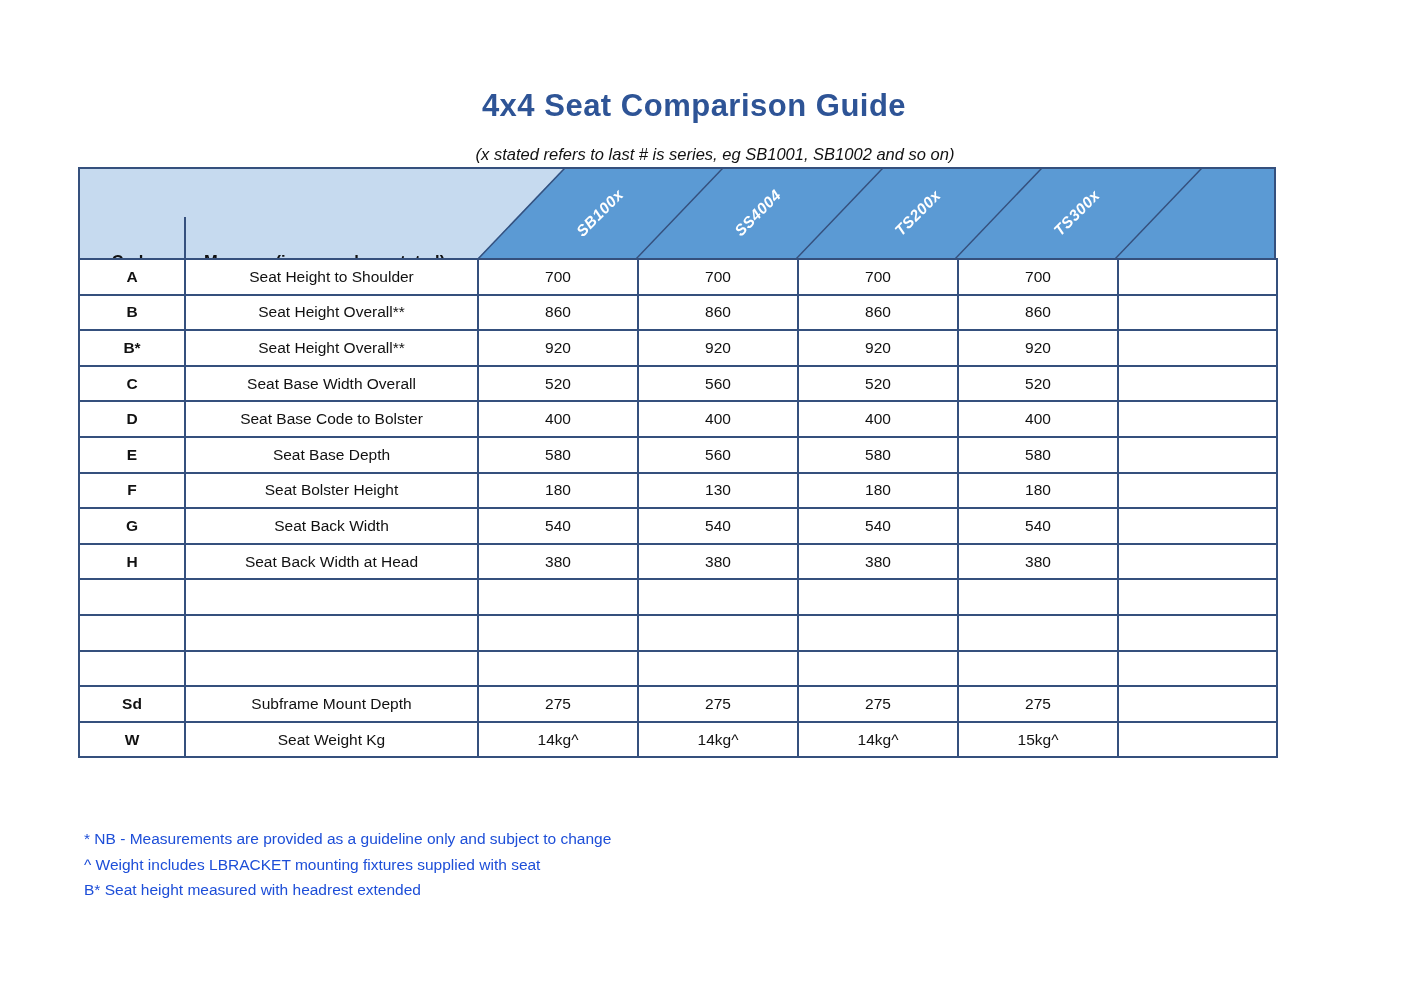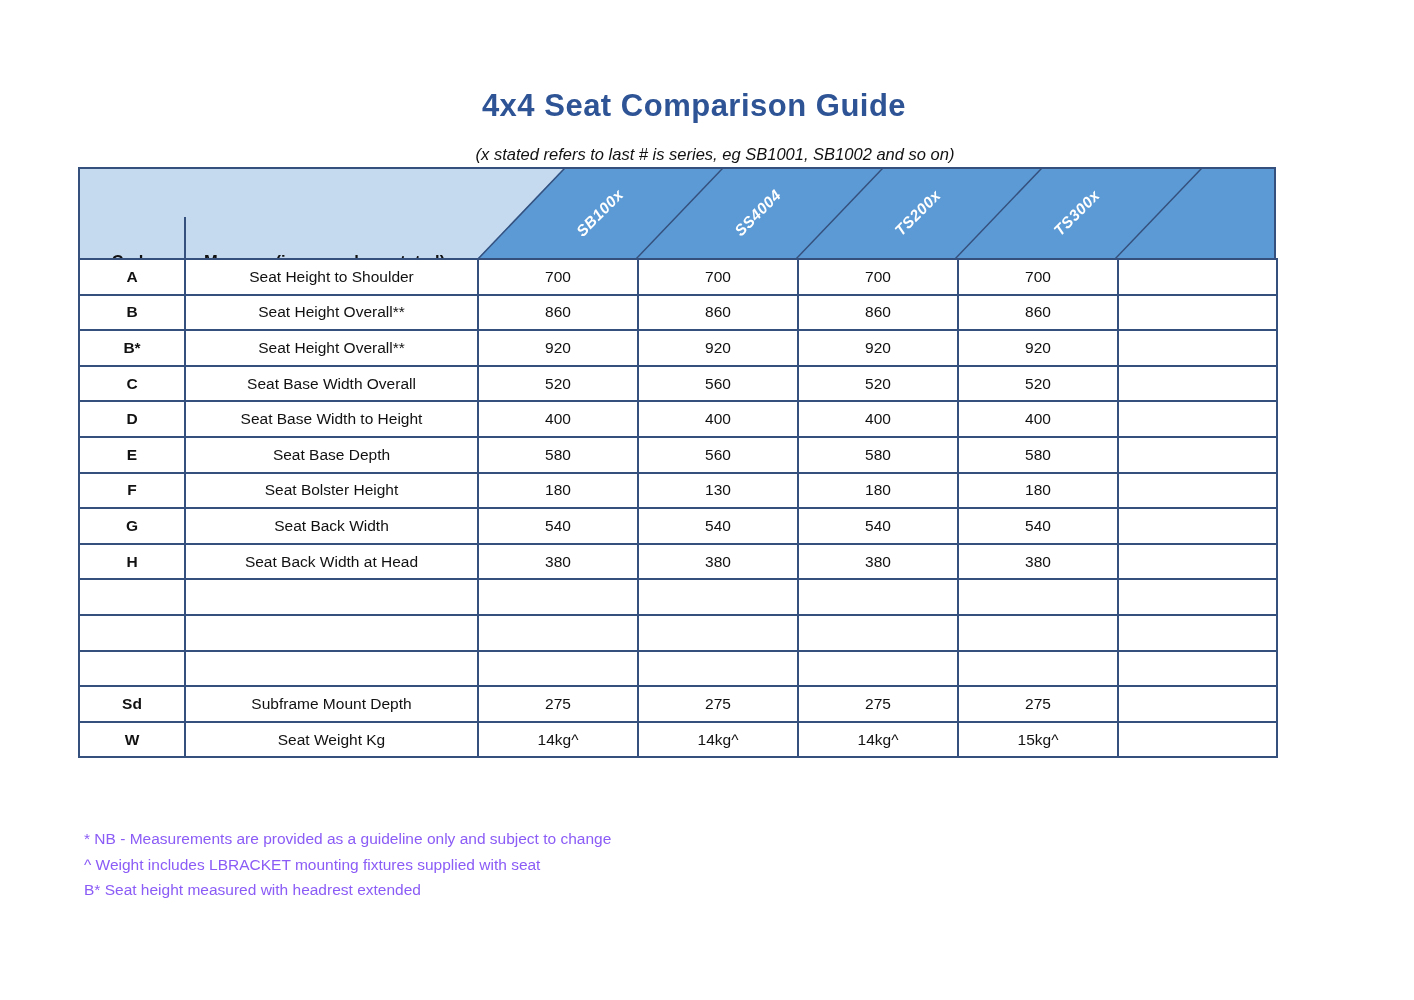--- a/index.html
+++ b/index.html
@@ -115,21 +115,21 @@
     background: #ffffff;
   }
   table.grid td.code { font-weight: bold; }
   table.grid { border: 2px solid #35507d; }
   
   .notes {
     position: absolute;
     left: 84px;
     top: 826px;
     font-size: 15.5px;
-    color: #8b5cf6;
+    color: #1d4ed8;
   }
   .note-line {
     height: 25.5px;
     line-height: 25.5px;
     white-space: nowrap;
   }
 </style>
 </head>
 <body>
 
@@ -196,21 +196,21 @@
           <td class="code">C</td>
           <td class="measure">Seat Base Width Overall</td>
           <td class="value">520</td>
           <td class="value">560</td>
           <td class="value">520</td>
           <td class="value">520</td>
           <td class="value"></td>
         </tr>
         <tr>
           <td class="code">D</td>
-          <td class="measure">Seat Base Width to Height</td>
+          <td class="measure">Seat Base Code to Bolster</td>
           <td class="value">400</td>
           <td class="value">400</td>
           <td class="value">400</td>
           <td class="value">400</td>
           <td class="value"></td>
         </tr>
         <tr>
           <td class="code">E</td>
           <td class="measure">Seat Base Depth</td>
           <td class="value">580</td>

